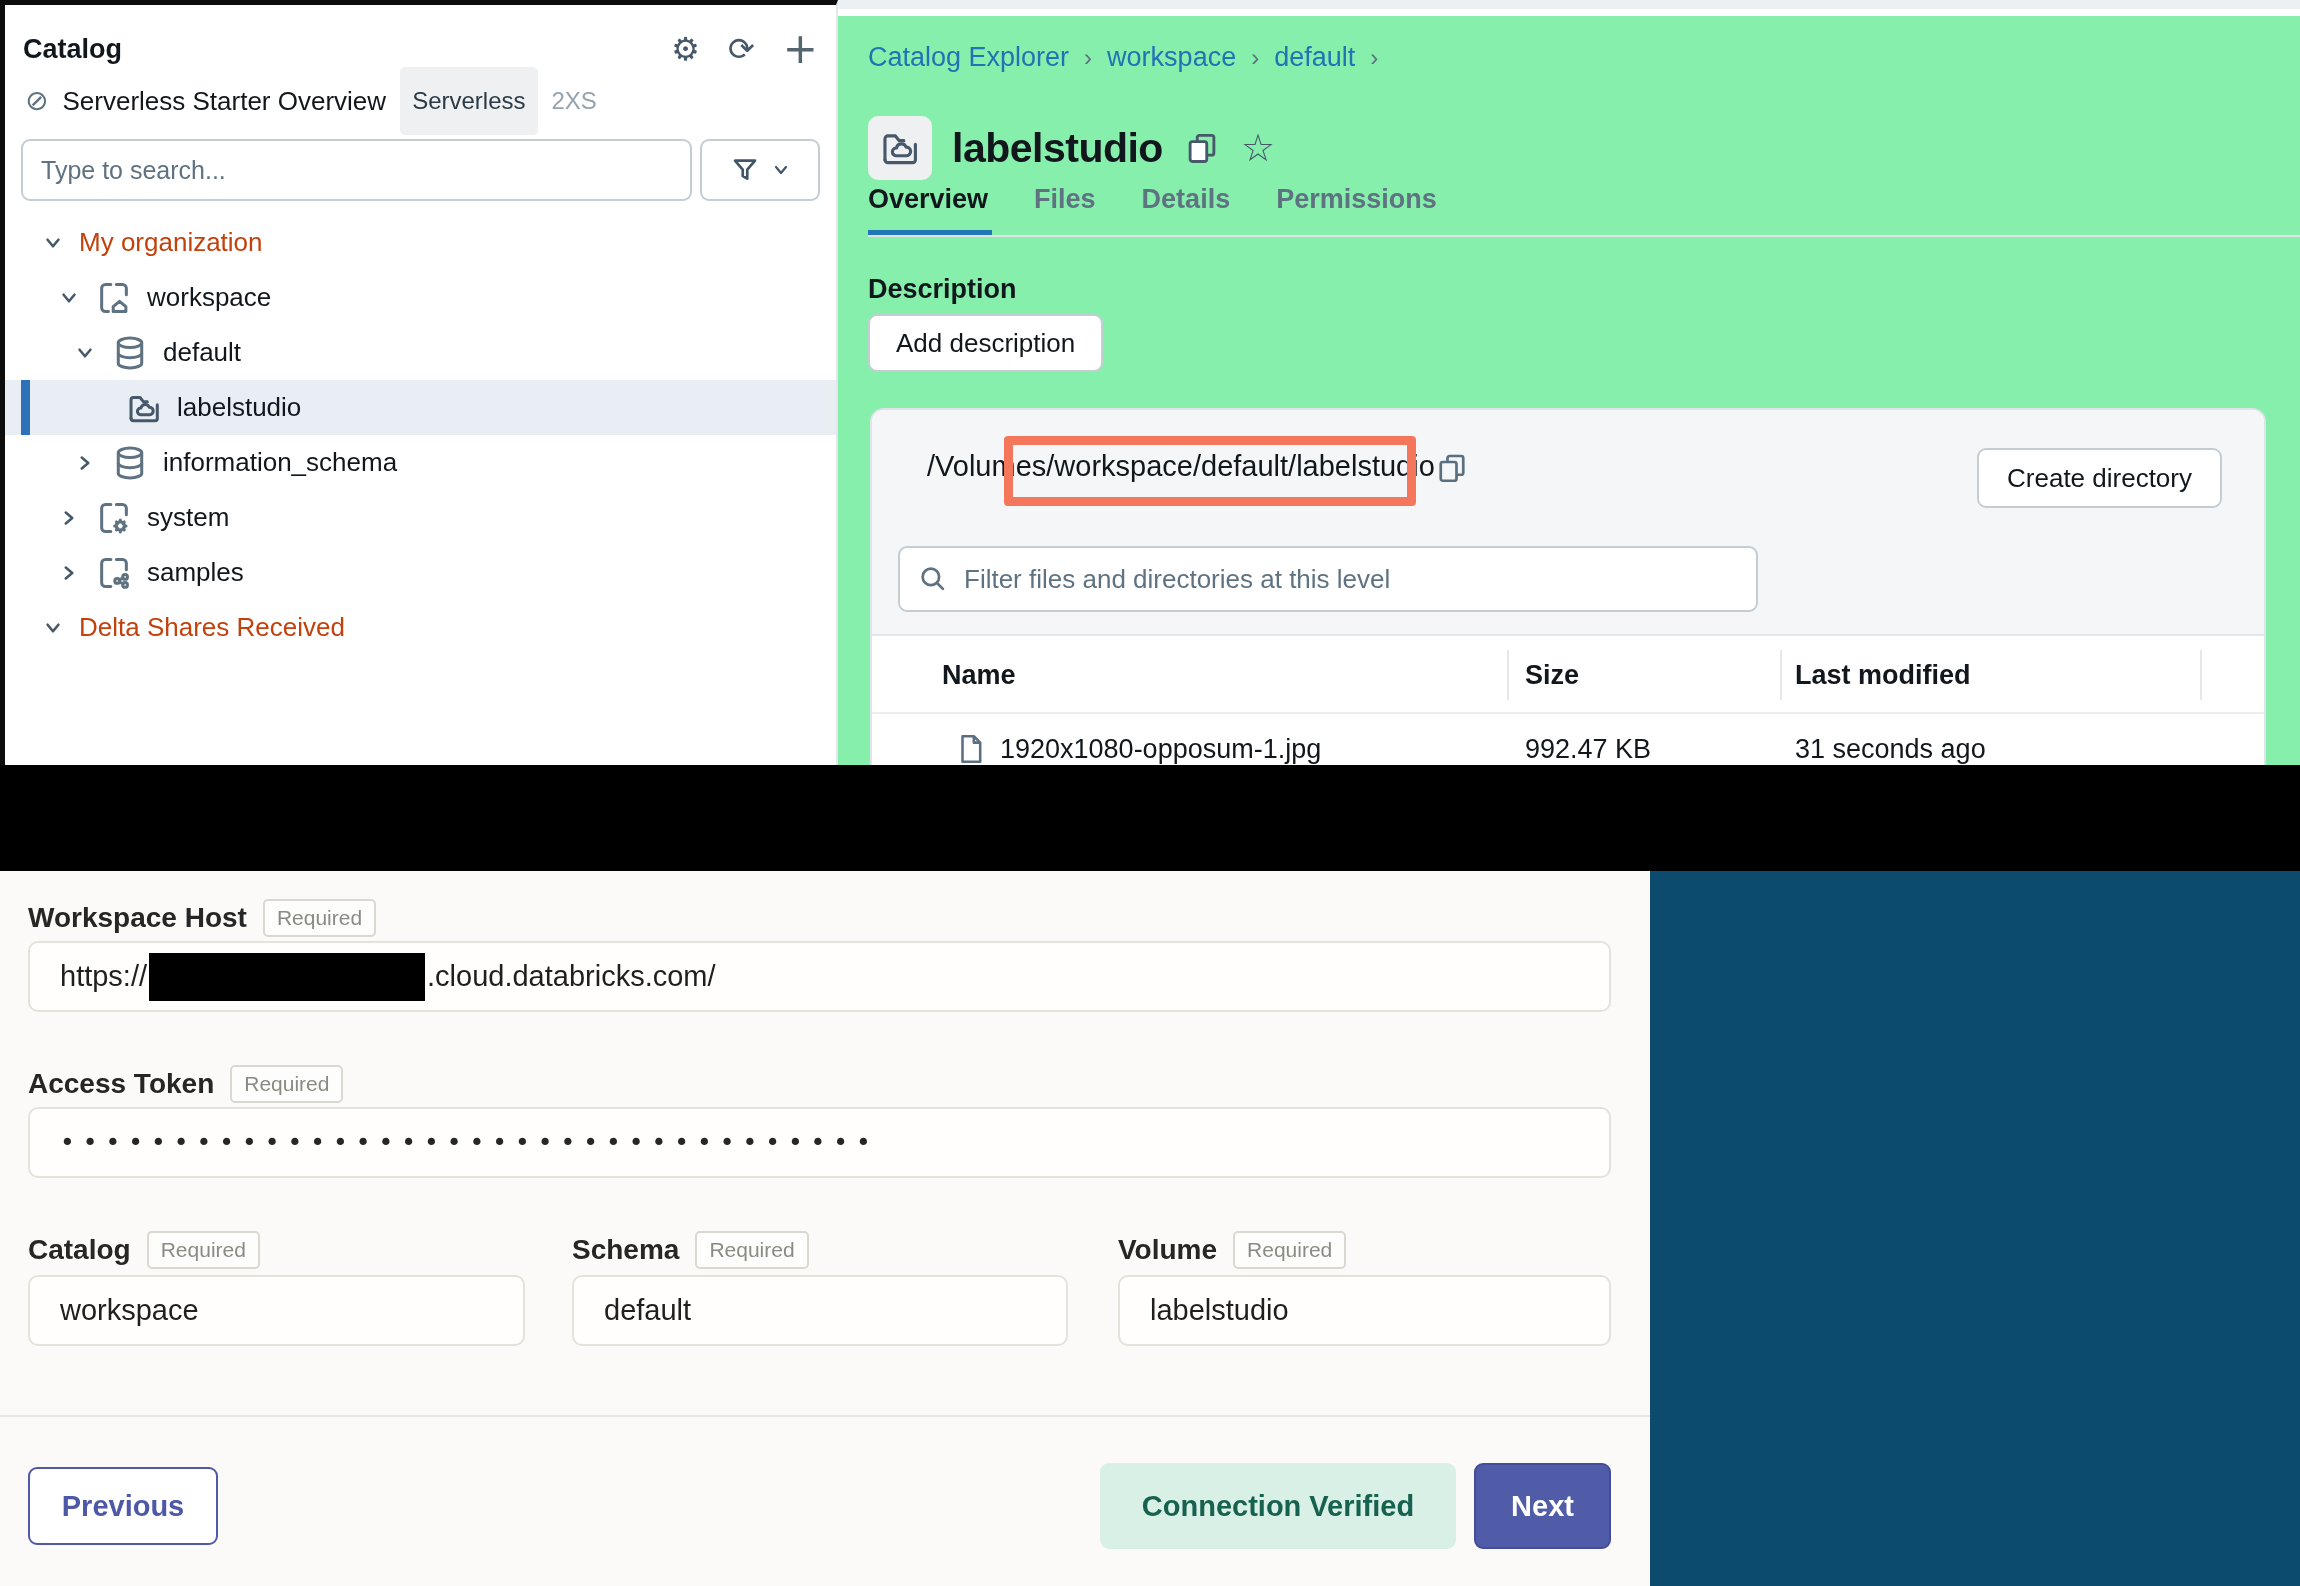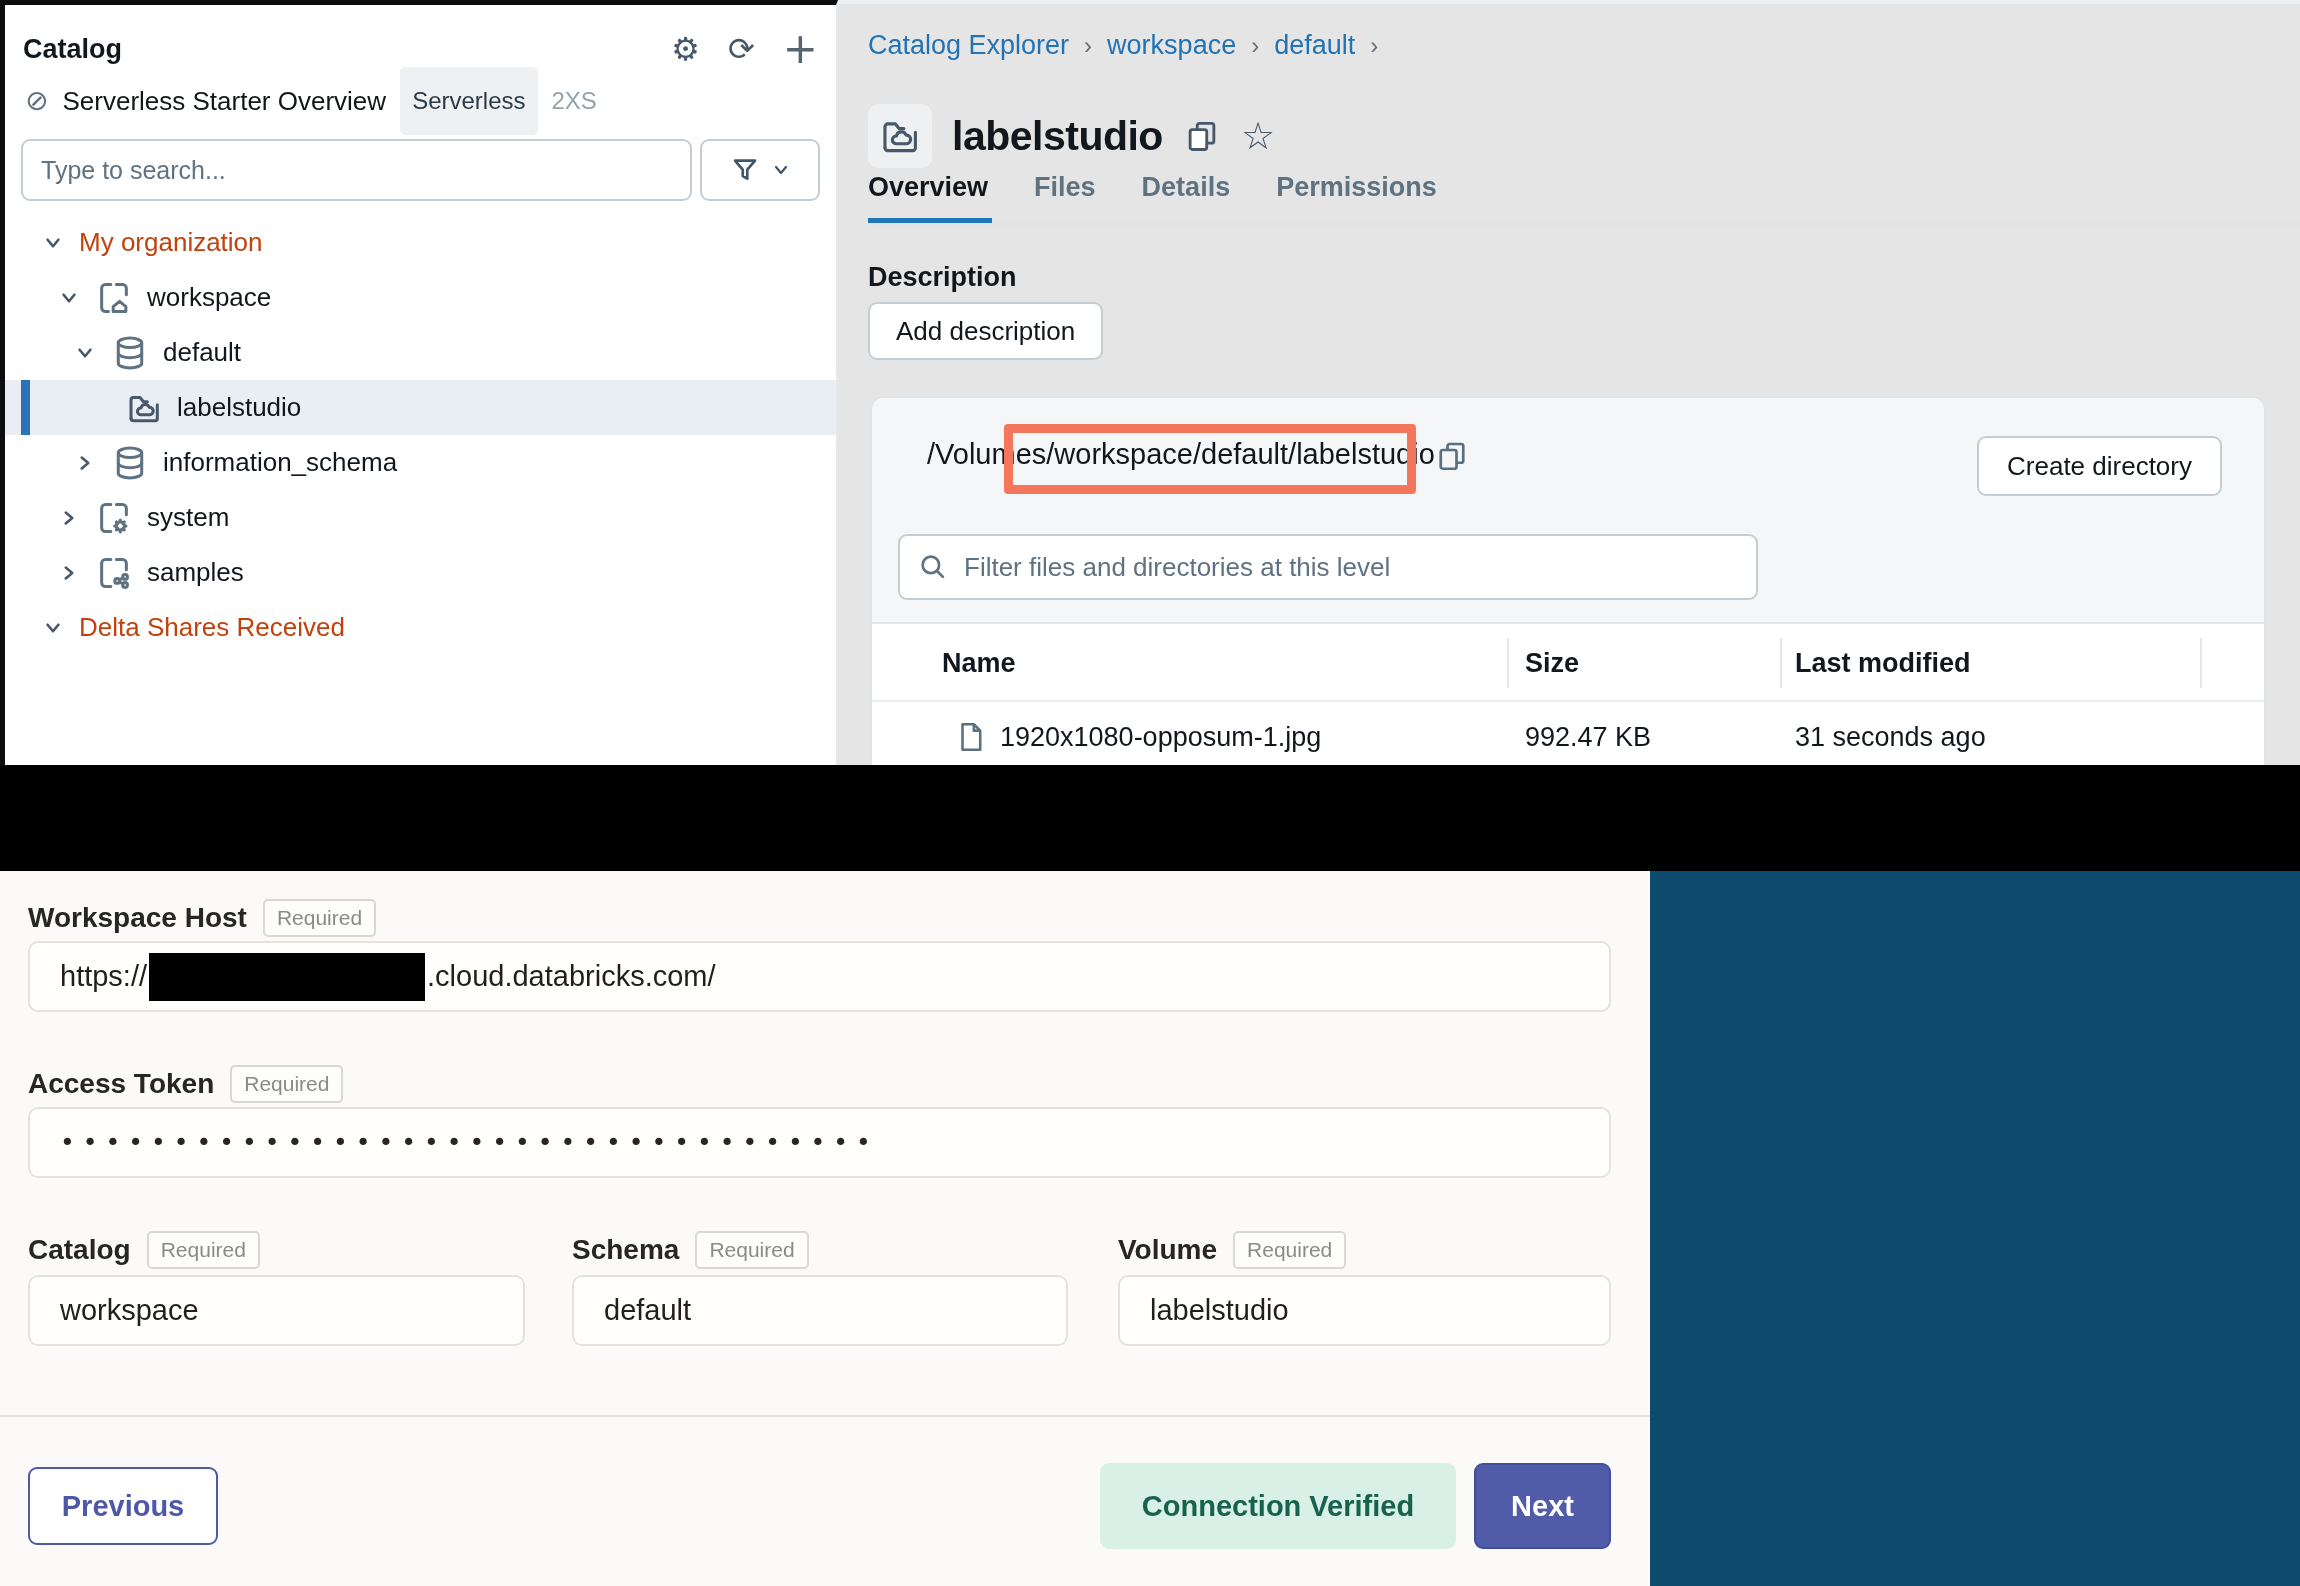--- a/index.html
+++ b/index.html
@@ -7,21 +7,21 @@
   .page {
     position:relative; width:2300px; height:1586px; overflow:hidden;
     background:#000; font-family:"Liberation Sans", sans-serif; color:#11171c;
   }
   .abs { position:absolute; }
 
   
   .top { position:absolute; left:0; top:0; width:2300px; height:765px; background:#fff; }
   .sidebar { position:absolute; left:0; top:0; width:838px; height:765px; background:#fff;
              border-left:5px solid #0d0d0d; border-top:5px solid #0d0d0d; border-right:2px solid #e5e8eb; }
-  .content { position:absolute; left:838px; top:4px; width:1462px; height:765px; background:#e5e5e5; }
+  .content { position:absolute; left:838px; top:16px; width:1462px; height:765px; background:#86efac; }
   .topstrip { position:absolute; left:838px; top:0; width:1462px; height:9px; background:#edf0f2; }
 
   .cat-head { position:absolute; left:18px; top:22px; right:18px; height:44px; display:flex; align-items:center; }
   .cat-title { font-size:27px; font-weight:700; }
   .head-icons { margin-left:auto; display:flex; gap:28px; align-items:center; }
   .glyph { font-family:"DejaVu Sans", sans-serif; color:#47586a; font-size:32px; line-height:1; cursor:pointer; }
   .glyph.plus { font-size:42px; font-weight:400; color:#54656f; }
 
   .wh-row { position:absolute; left:20px; top:76px; right:14px; height:40px; display:flex; align-items:center; gap:14px; }
   .oslash { font-size:28px; color:#5f7281; }

